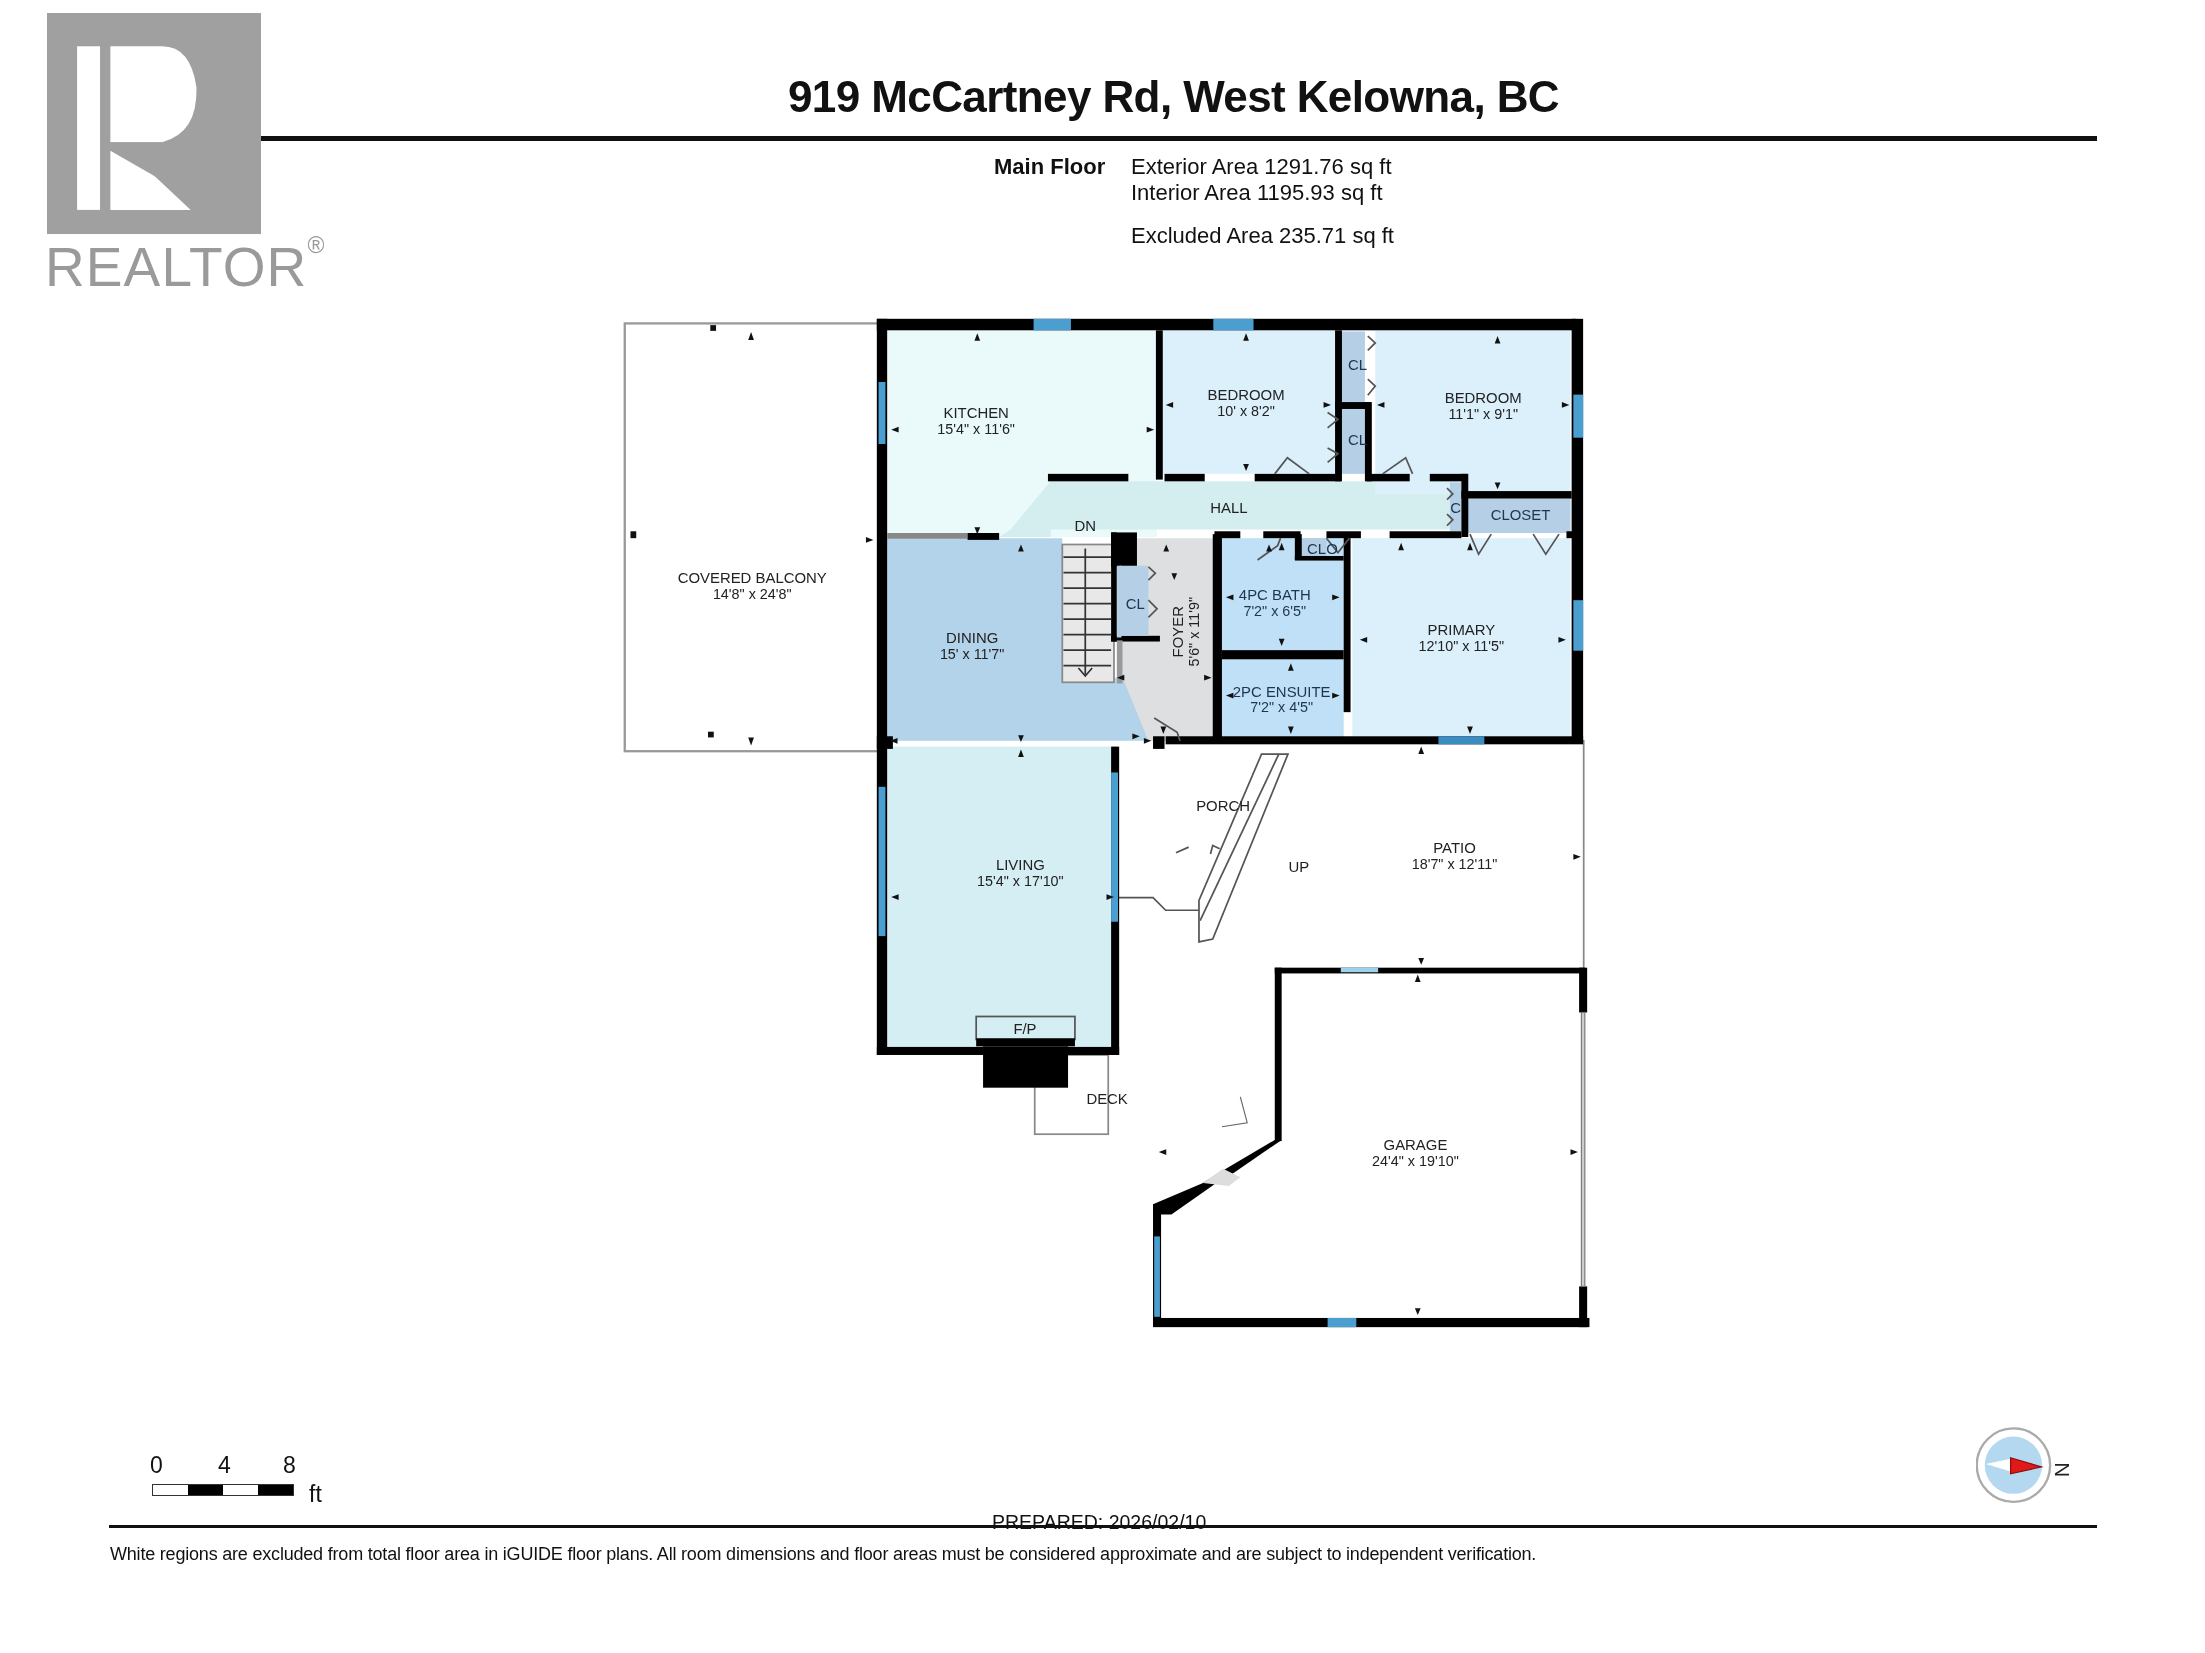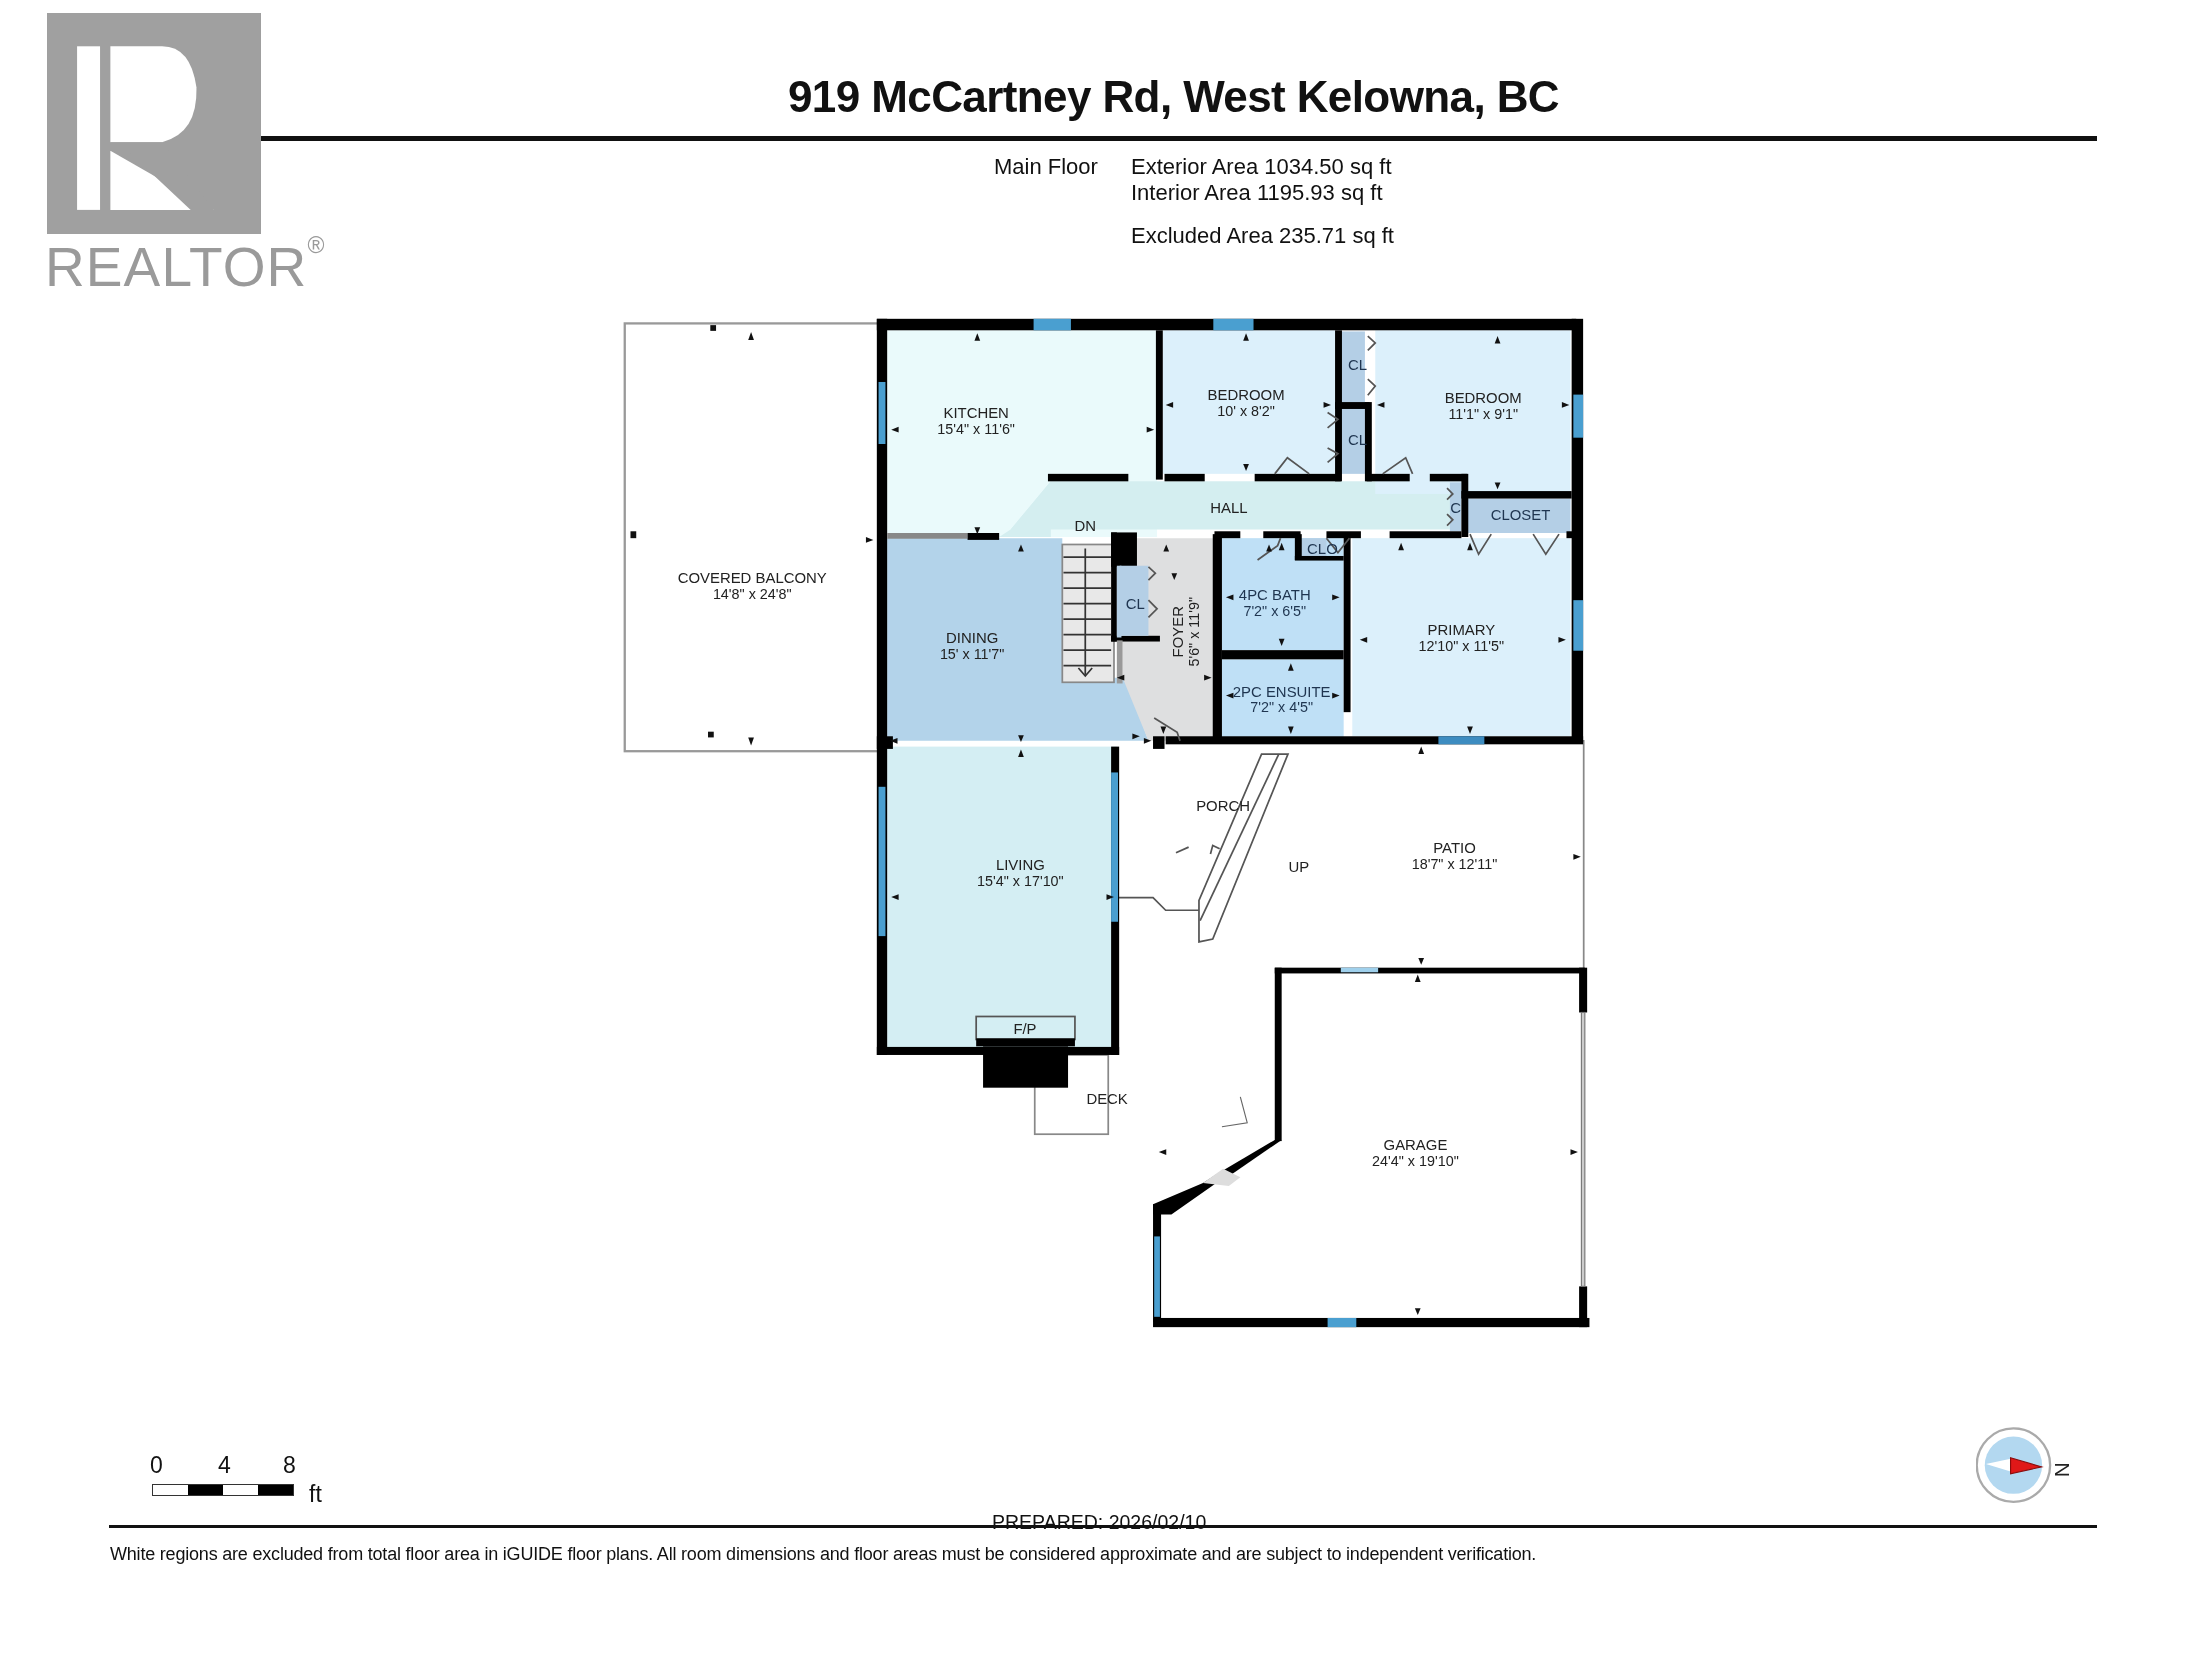--- a/index.html
+++ b/index.html
@@ -4,21 +4,21 @@
 <style>
   html, body { margin: 0; padding: 0; background: #ffffff; }
   body { width: 2205px; height: 1654px; position: relative; overflow: hidden;
          font-family: "Liberation Sans", sans-serif; color: #111; }
   .abs { position: absolute; }
   #logo { left: 47px; top: 12.6px; width: 214px; height: 221px; background: #a0a0a0; z-index: 2; }
   #logo-word { left: 45px; top: 235px; font-size: 55px; color: #9a9a9a; letter-spacing: 1.1px; z-index: 2; }
   #logo-word sup { font-size: 23px; vertical-align: top; position: relative; top: -3.4px; }
   #title { left: 0; width: 2205px; top: 72px; text-align: center; font-size: 44px; font-weight: bold; letter-spacing: -0.6px; padding-left: 46px; box-sizing: border-box; margin-left: 48px; }
   #rule-top { left: 109px; top: 136px; width: 1988px; height: 4.6px; background: #111; z-index: 1; }
-  #area-label { left: 994px; top: 154px; font-size: 22px; font-weight: normal; }
+  #area-label { left: 994px; top: 154px; font-size: 22px; font-weight: bold; }
   .area-line { left: 1131px; font-size: 22px; }
   #plan { left: 0; top: 0; z-index: 0; }
   #scale { left: 150px; top: 1452px; }
   #scale .nums { position: absolute; top: 0; left: 0; width: 172px; font-size: 23px; }
   #scale .nums span { position: absolute; }
   #scale .bar { position: absolute; top: 32px; left: 2.3px; width: 140px; height: 10.3px; border: 1.1px solid #333; display: flex; }
   #scale .bar div { flex: 1; }
   #scale .unit { position: absolute; left: 159px; top: 29px; font-size: 23px; }
   #prepared { left: 992px; top: 1472px; font-size: 19.5px; margin-top: 39px; }
   #rule-bottom { left: 109px; top: 1525px; width: 1988px; height: 3.4px; background: #111; }
@@ -305,21 +305,21 @@
     <path d="M110,58 L200,58 Q250,58 260,130 Q262,210 200,225 L110,225 Z" fill="#ffffff"></path>
     <polygon points="110,240 290,343 110,343" fill="#ffffff"></polygon>
     <polygon points="110,225 200,225 290,343 250,343 140,240 110,240" fill="#a0a0a0"></polygon>
   </svg>
 </div>
 <div id="logo-word" class="abs"><span>REALTOR</span><sup>®</sup></div>
 
 <div id="title" class="abs">919 McCartney Rd, West Kelowna, BC</div>
 
 <div id="area-label" class="abs">Main Floor</div>
-<div class="abs area-line" style="top:154px">Exterior Area 1034.50 sq ft</div>
+<div class="abs area-line" style="top:154px">Exterior Area 1291.76 sq ft</div>
 <div class="abs area-line" style="top:180px">Interior Area 1195.93 sq ft</div>
 <div class="abs area-line" style="top:223px">Excluded Area 235.71 sq ft</div>
 
 <div id="scale" class="abs">
   <div class="nums">
     <span style="left:0px">0</span>
     <span style="left:68px">4</span>
     <span style="left:133px">8</span>
   </div>
   <div class="bar">

